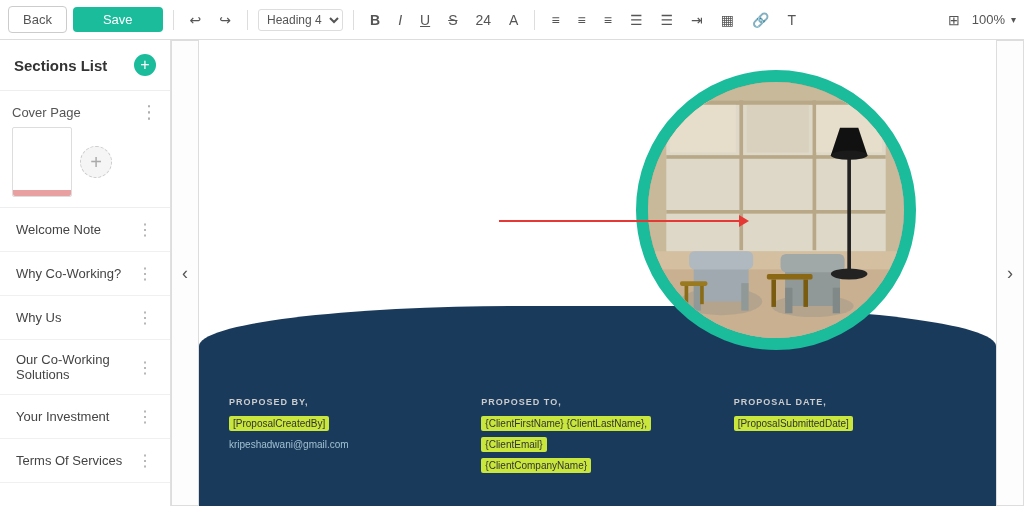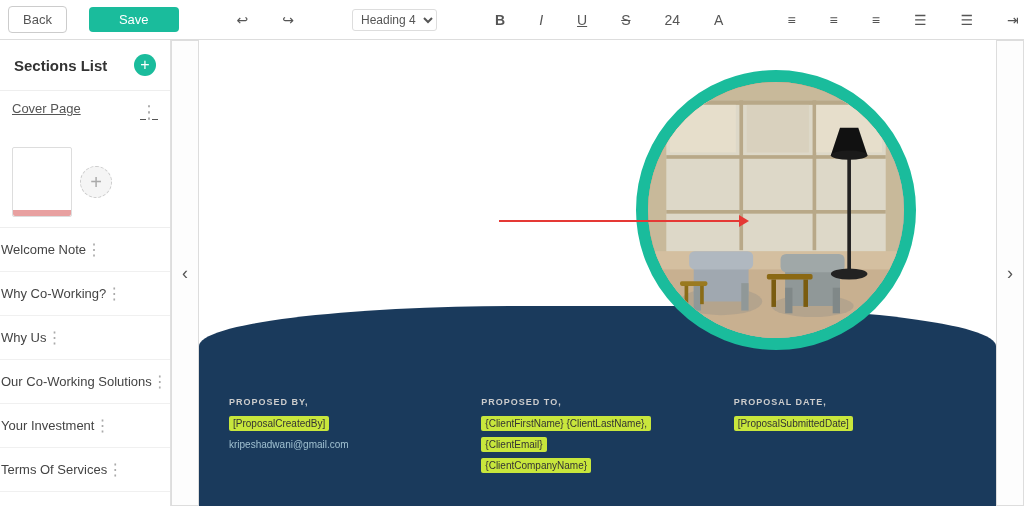--- a/index.html
+++ b/index.html
@@ -6,21 +6,21 @@
     body { font-family: Arial, sans-serif; width: 1024px; height: 506px; overflow: hidden; display: flex; flex-direction: column; background: #f5f5f5; }
 
     
     .toolbar {
       height: 40px;
       background: #fff;
       border-bottom: 1px solid #ddd;
       display: flex;
       align-items: center;
       padding: 0 8px;
-      gap: 22px;
+      gap: 6px;
       flex-shrink: 0;
     }
     .toolbar-btn {
       background: none;
       border: none;
       cursor: pointer;
       padding: 4px 6px;
       font-size: 14px;
       color: #555;
       display: flex; align-items: center;
@@ -98,24 +98,24 @@
     }
 
     
     .cover-section {
       padding: 10px 12px;
       border-bottom: 1px solid #eee;
     }
     .cover-label {
       font-size: 13px;
       color: #555;
-      margin-bottom: 24px;
+      margin-bottom: 4px;
       display: flex;
       justify-content: space-between;
-      text-decoration: underline;
+      align-items: center;
     }
     .cover-thumbs {
       display: flex;
       gap: 8px;
       align-items: center;
     }
     .cover-thumb {
       width: 60px; height: 70px;
       background: #fff;
       border: 1px solid #ddd;
@@ -139,22 +139,22 @@
       display: flex; align-items: center; justify-content: center;
       font-size: 20px;
       color: #aaa;
       cursor: pointer;
     }
 
     
     .section-item {
       display: flex;
       align-items: center;
-      justify-content: flex-start;
-      padding: 12px 1px;
+      justify-content: space-between;
+      padding: 12px 16px;
       border-bottom: 1px solid #f0f0f0;
       cursor: pointer;
     }
     .section-item-label {
       font-size: 13px;
       color: #444;
     }
     .section-item-dots {
       color: #aaa;
       font-size: 16px;

